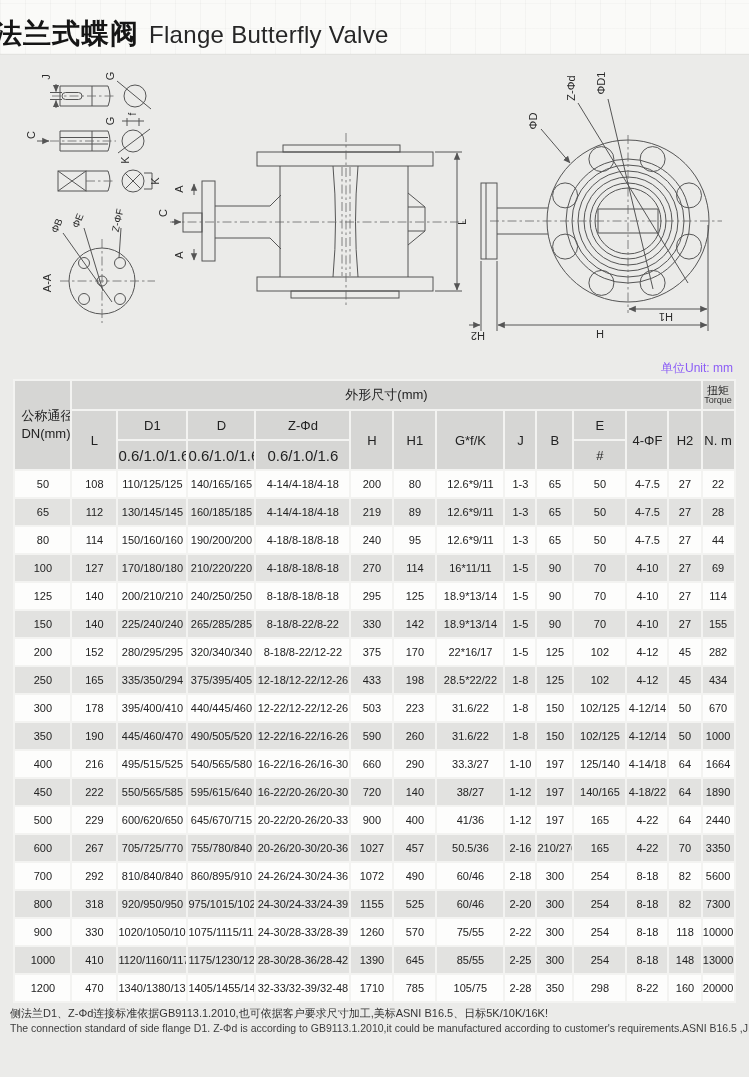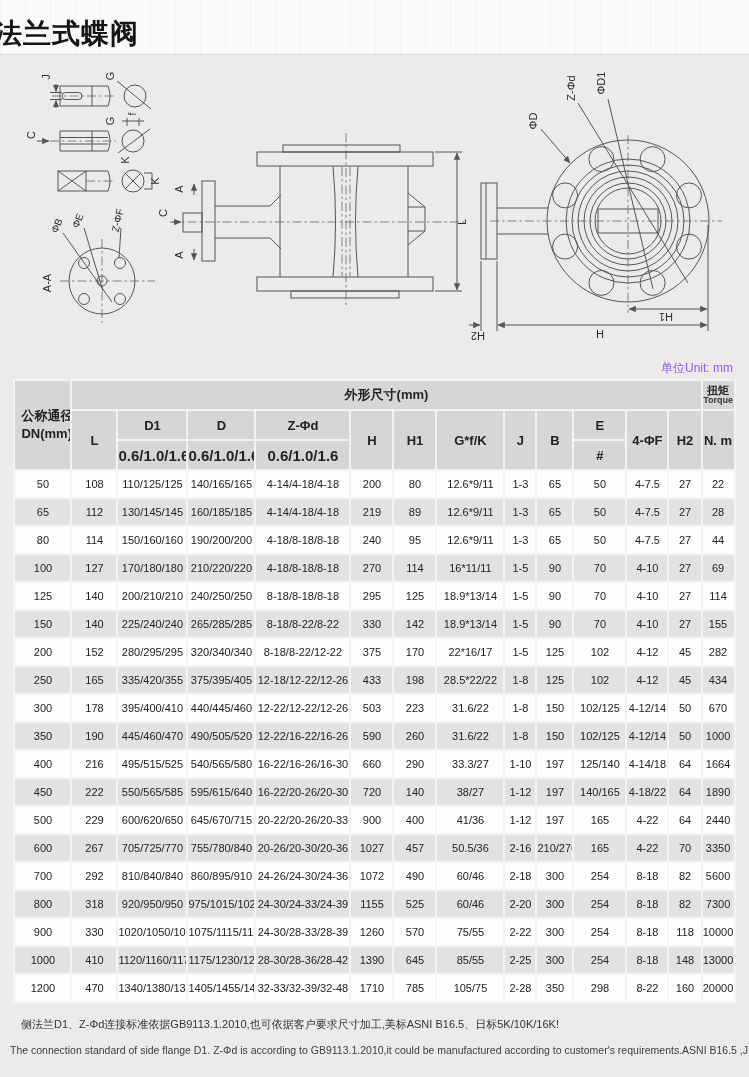--- a/index.html
+++ b/index.html
@@ -30,40 +30,41 @@
   .dwg-txt-sm { fill:#2a2a2a; font-size:10px; stroke:none; font-family:"Liberation Sans",sans-serif; }
   
   .unit-row { height:24px; box-sizing:border-box; text-align:right;
               padding:5px 16px 0 0; font-size:12px; color:#8b5cf6; }
   
   .spec-table { width:720px; margin:0 auto; border-collapse:collapse; table-layout:fixed; }
   .spec-table th, .spec-table td {
     border:2px solid #f3f3f1; padding:0; text-align:center; vertical-align:middle;
     color:#222; white-space:nowrap; overflow:hidden;
   }
-  .spec-table thead th { background:#d6d6d4; font-weight:700; font-size:13px; height:28px;margin-left:20px; }
+  .spec-table thead th { background:#d6d6d4; font-weight:400; font-size:13px; height:28px;margin-left:20px; }
   .spec-table thead th.th-dn { text-align:left; padding-left:6px; font-size:13px; line-height:1.4; }
   .spec-table thead th.th-pressure { font-size:15px; }
   .spec-table thead th.th-torque { line-height:1.1; }
   .spec-table thead th.th-torque .tq-zh { display:block; font-size:11px; }
   .spec-table thead th.th-torque .tq-en { display:block; font-size:9px; color:#333; }
   .spec-table tbody td { height:26px; font-size:11px; background:#fdfdfc; }
   .spec-table tbody tr:nth-child(even) td { background:#e2e2e0; }
   
   .notes { padding:3px 8px 0 10px; }
-  .note-zh { margin:11px; font-size:11px; color:#333; line-height:1.35; white-space:nowrap; }
+  .note-zh { margin:0; font-size:11px; color:#333; line-height:1.35; white-space:nowrap; }
   .note-en { margin:0; font-size:10.5px; color:#3d3d3d; line-height:1.35; white-space:nowrap; }
 </style>
 </head>
 <body>
 
 <div class="page">
 
   <header class="title-bar">
     <span class="title-zh">法兰式蝶阀</span>
+    <span class="title-en">Flange Butterfly Valve</span>
   </header>
 
   <div class="drawing-area">
     <svg width="749" height="300" viewBox="0 0 749 300">
       <defs>
         <marker id="ar" viewBox="0 0 10 10" refX="8.5" refY="5" markerWidth="8" markerHeight="8" orient="auto-start-reverse">
           <path d="M0,1 L9,5 L0,9 z" fill="#555" stroke="none"></path>
         </marker>
       </defs>
 
@@ -374,21 +375,21 @@
           <td>1-5</td>
           <td>125</td>
           <td>102</td>
           <td>4-12</td>
           <td>45</td>
           <td>282</td>
         </tr>
         <tr>
           <td>250</td>
           <td>165</td>
-          <td>335/420/355</td>
+          <td>335/350/294</td>
           <td>375/395/405</td>
           <td>12-18/12-22/12-26</td>
           <td>433</td>
           <td>198</td>
           <td>28.5*22/22</td>
           <td>1-8</td>
           <td>125</td>
           <td>102</td>
           <td>4-12</td>
           <td>45</td>

